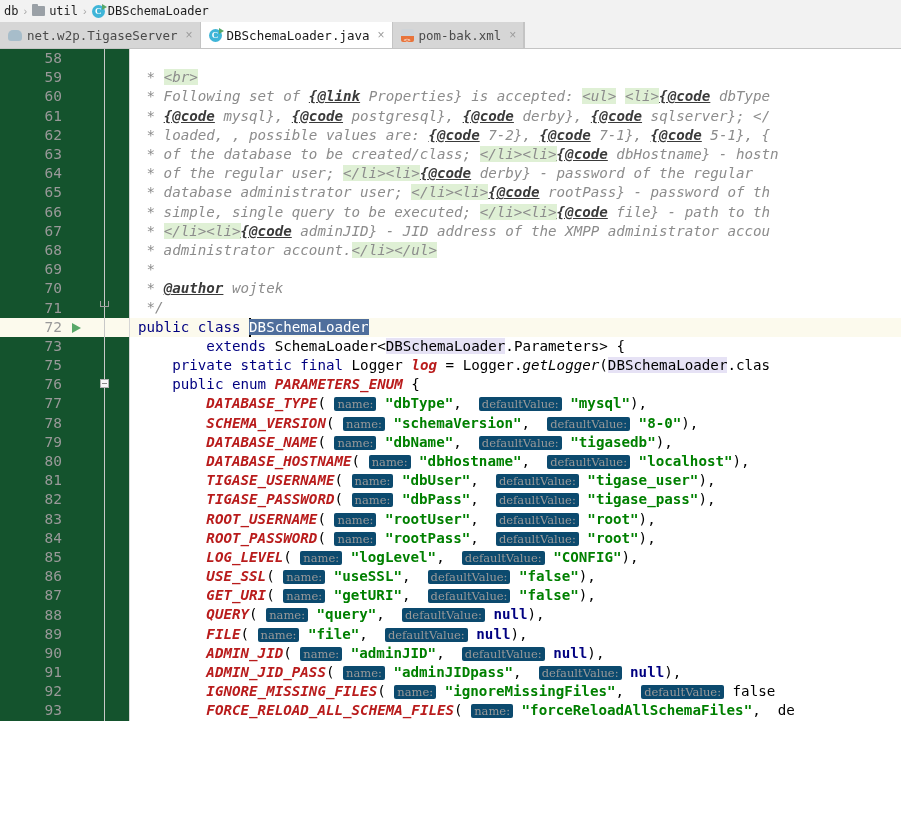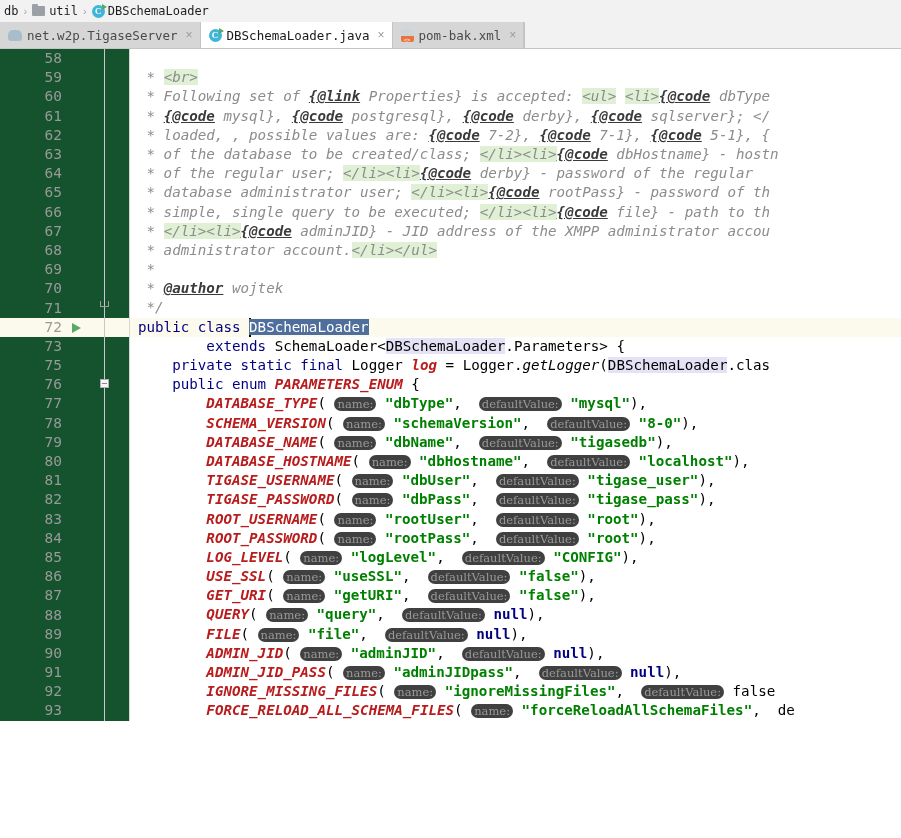--- a/index.html
+++ b/index.html
@@ -237,22 +237,22 @@
   .ctag { color: #8c8c8c; font-style: italic; background: #dff0d5; margin-top: 16px; } 
   .ctagk { color: #3a3a3a; font-style: italic; font-weight: bold; text-decoration: underline; }   
   .kw { color: #000080; font-weight: normal; }            
   .id { color: #000000; }                               
   .fld { color: #b91c1c; font-weight: bold; font-style: italic; } 
   .mth { color: #000000; font-style: italic; }          
   .str { color: #008000; font-weight: bold; }                              
   .nul { color: #000080; font-weight: bold; }           
   .hint {
     color: #999999;
-    background: #404040;
-    border-radius: 7px;
+    background: #0c4a6e;
+    border-radius: 2px;
     font-family: "DejaVu Serif", serif;
     font-size: 11.5px;
     padding: 0 3px;
   }
   .sel {
     background: #4f6e9c;
     color: #ffffff;
   }
   .occ { background: #e6e2f5; }     
   .caret {

